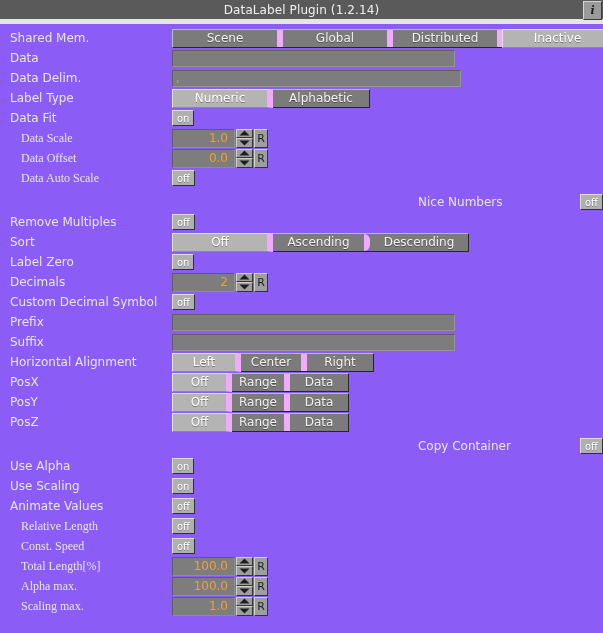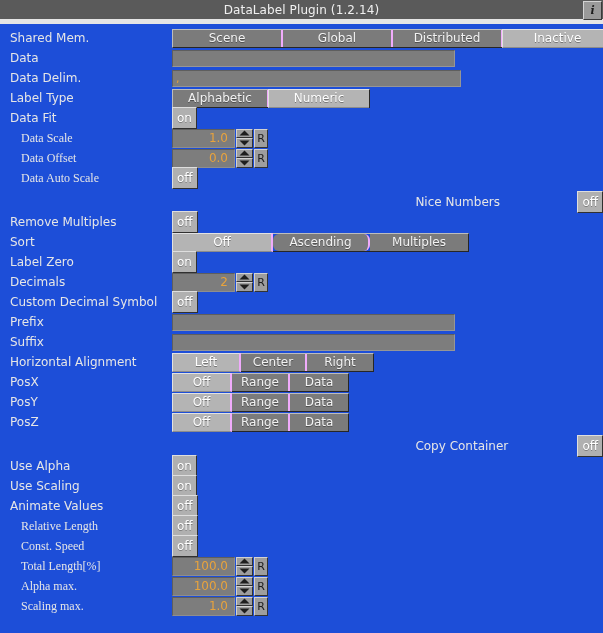--- a/index.html
+++ b/index.html
@@ -49,21 +49,21 @@
     font-size: 11px;
     font-weight: bold;
     font-style: italic;
     color: #1c1c1c;
     font-family: "DejaVu Serif", serif;
     cursor: pointer;
   }
 
   
   .panel {
-    background: #1d4ed8;
+    background: #8b5cf6;
     padding-top: 4px;
     height: 610px;
     box-sizing: border-box;
   }
 
   .row {
     display: flex;
     align-items: center;
     height: 20px;
     padding-left: 10px;
@@ -94,45 +94,45 @@
     box-sizing: border-box;
   }
   .seg-btn {
     flex: 0 0 auto;
     display: flex;
     align-items: center;
     justify-content: center;
     background: #7b7b7b;
     color: #f2f2f2;
     font-size: 12px;
-    border-right: 2px solid #f0abfc;
+    border-right: 6px solid #f0abfc;
     box-sizing: border-box;
     cursor: pointer;
     text-shadow: 0 1px 0 rgba(0,0,0,0.35);
   }
   .seg-btn:last-child { border-right: none; }
   .seg-btn.selected {
     background: #b4b4b4;
     color: #ffffff;
     border-top: 1px solid #e2e2e2;
     border-left: 1px solid #e2e2e2;
     border-bottom: 1px solid #8c8c8c;
     margin-top: -1px;
     margin-bottom: -1px;
     margin-left: -1px;
   }
 
   
   .toggle {
     min-width: 22px;
-    height: 22px;
+    height: 16px;
     padding: 0 4px;
     background: #b0b0b0;
     color: #ffffff;
-    font-size: 12px;
+    font-size: 10px;
     display: flex;
     align-items: center;
     justify-content: center;
     border-top: 1px solid #dedede;
     border-left: 1px solid #dedede;
     border-right: 1px solid #303030;
     border-bottom: 1px solid #303030;
     box-sizing: border-box;
     cursor: pointer;
     text-shadow: 0 1px 0 rgba(0,0,0,0.3);
@@ -241,22 +241,22 @@
     <div class="row">
       <div class="label">Data Delim.</div>
       <div class="control">
         <div class="textfield" style="width: 289px;">,</div>
       </div>
     </div>
     <div class="row">
       <div class="label">Label Type</div>
       <div class="control">
         <div class="seg">
+          <div class="seg-btn selected" style="width: 101px;">Numeric</div>
           <div class="seg-btn" style="width: 96px;">Alphabetic</div>
-          <div class="seg-btn selected" style="width: 101px;">Numeric</div>
         </div>
       </div>
     </div>
     <div class="row">
       <div class="label">Data Fit</div>
       <div class="control">
         <div class="toggle">on</div>
       </div>
     </div>
     <div class="row">
@@ -318,21 +318,21 @@
       <div class="control">
         <div class="toggle">off</div>
       </div>
     </div>
     <div class="row">
       <div class="label">Sort</div>
       <div class="control">
         <div class="seg">
           <div class="seg-btn selected" style="width: 101px;">Off</div>
           <div class="seg-btn" style="width: 97px; border-radius: 6px;">Ascending</div>
-          <div class="seg-btn" style="width: 98px;">Multiples</div>
+          <div class="seg-btn" style="width: 98px;">Descending</div>
         </div>
       </div>
     </div>
     <div class="row">
       <div class="label">Label Zero</div>
       <div class="control">
         <div class="toggle">on</div>
       </div>
     </div>
     <div class="row">

